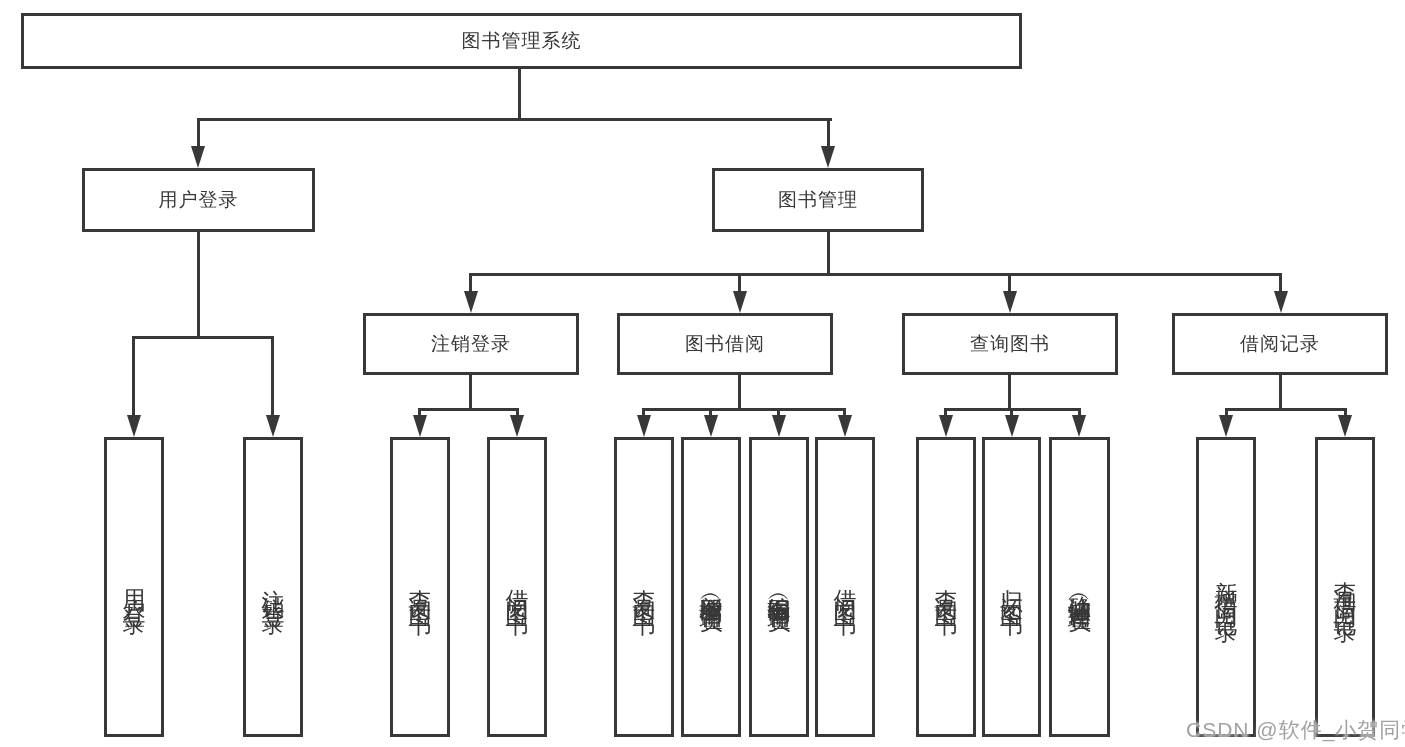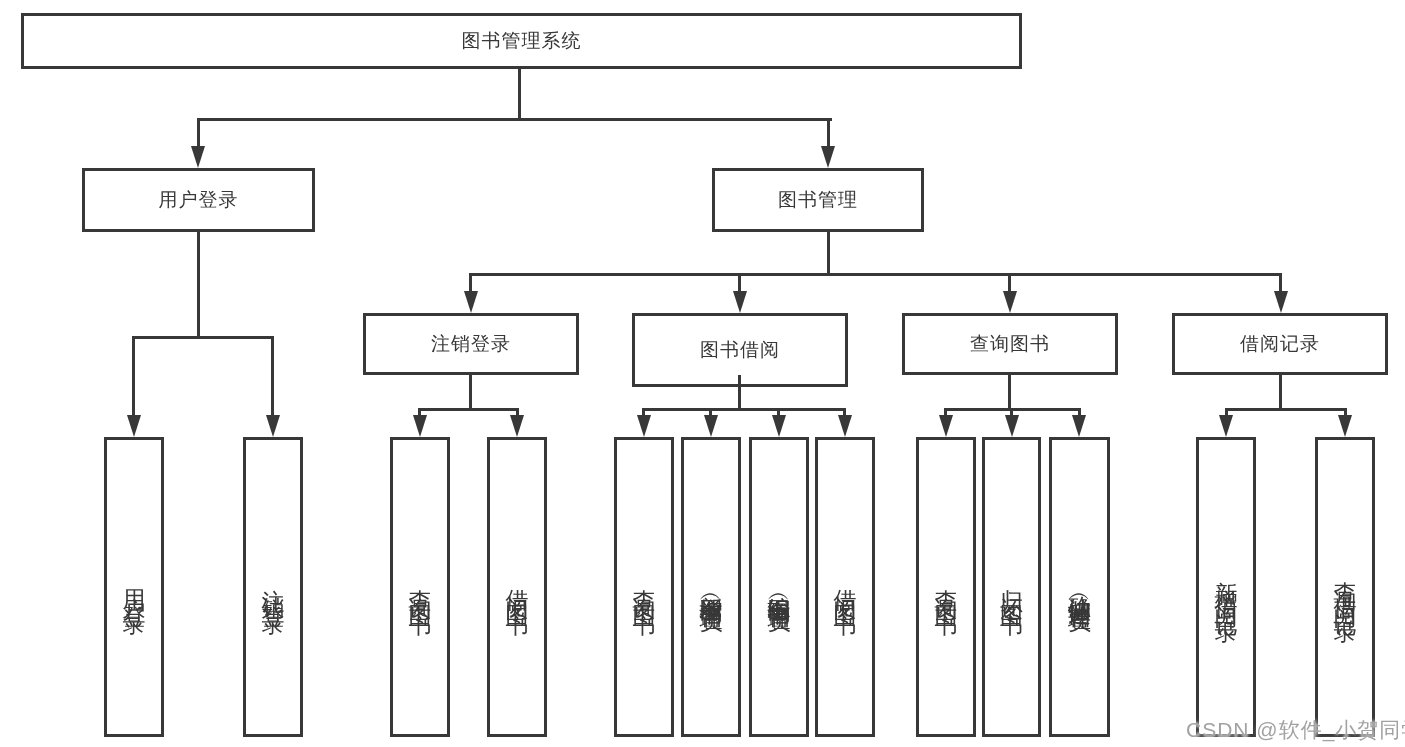--- a/index.html
+++ b/index.html
@@ -61,21 +61,21 @@
   <div class="vl" style="left:469px;top:273px;height:20px;"></div>
   <div class="ar" style="left:464px;top:291px;"></div>
   <div class="vl" style="left:738px;top:273px;height:20px;"></div>
   <div class="ar" style="left:733px;top:291px;"></div>
   <div class="vl" style="left:1008px;top:273px;height:20px;"></div>
   <div class="ar" style="left:1003px;top:291px;"></div>
   <div class="vl" style="left:1279px;top:273px;height:20px;"></div>
   <div class="ar" style="left:1274px;top:291px;"></div>
 
   <div class="box hbox" style="left:363px;top:313px;width:216px;height:62px;">注销登录</div>
-  <div class="box hbox" style="left:632px;top:313px;width:216px;height:74px;">图书借阅</div>
+  <div class="box hbox" style="left:617px;top:313px;width:216px;height:62px;">图书借阅</div>
   <div class="box hbox" style="left:902px;top:313px;width:216px;height:62px;">查询图书</div>
   <div class="box hbox" style="left:1172px;top:313px;width:216px;height:62px;">借阅记录</div>
 
   <div class="vl" style="left:469px;top:375px;height:36px;"></div>
   <div class="hl" style="left:418px;top:408px;width:101px;"></div>
   <div class="vl" style="left:418px;top:408px;height:10px;"></div>
   <div class="ar" style="left:413px;top:415px;"></div>
   <div class="vl" style="left:516px;top:408px;height:10px;"></div>
   <div class="ar" style="left:510px;top:415px;"></div>
 

